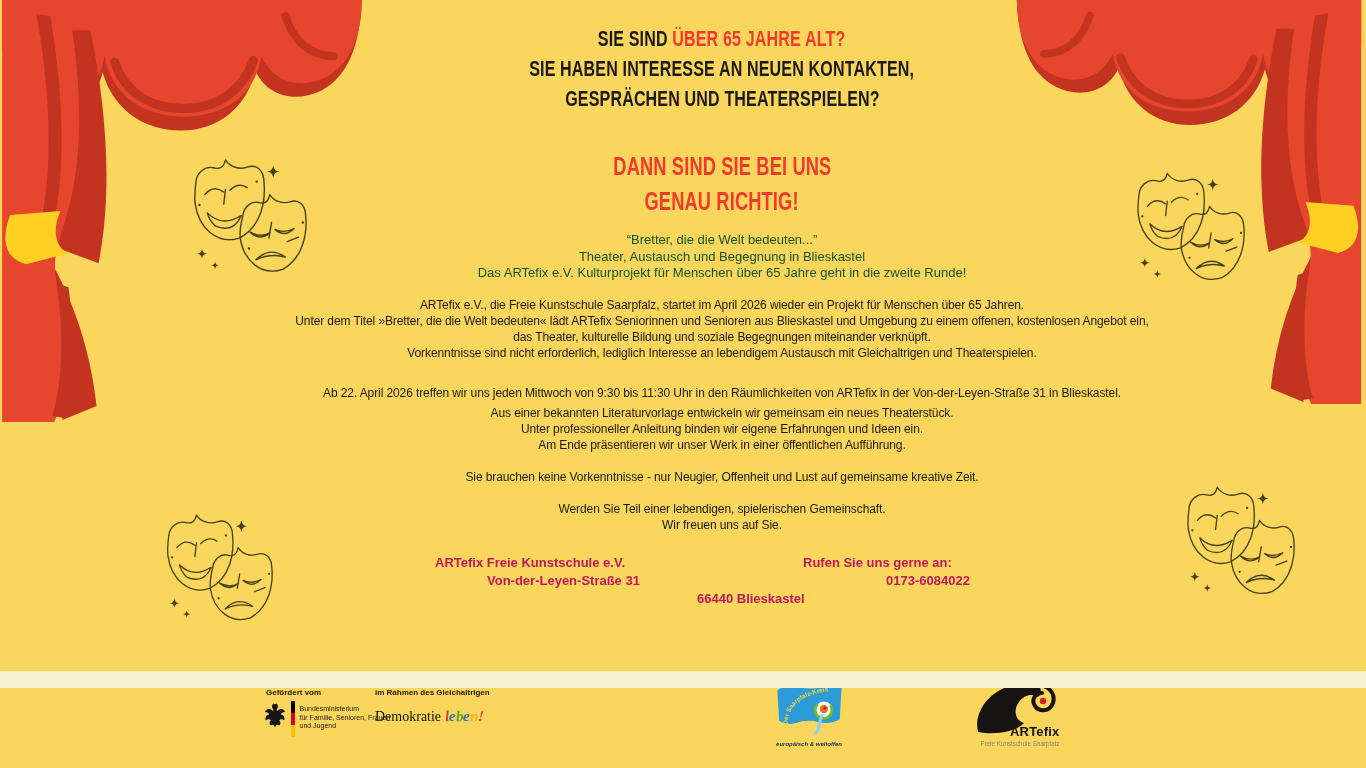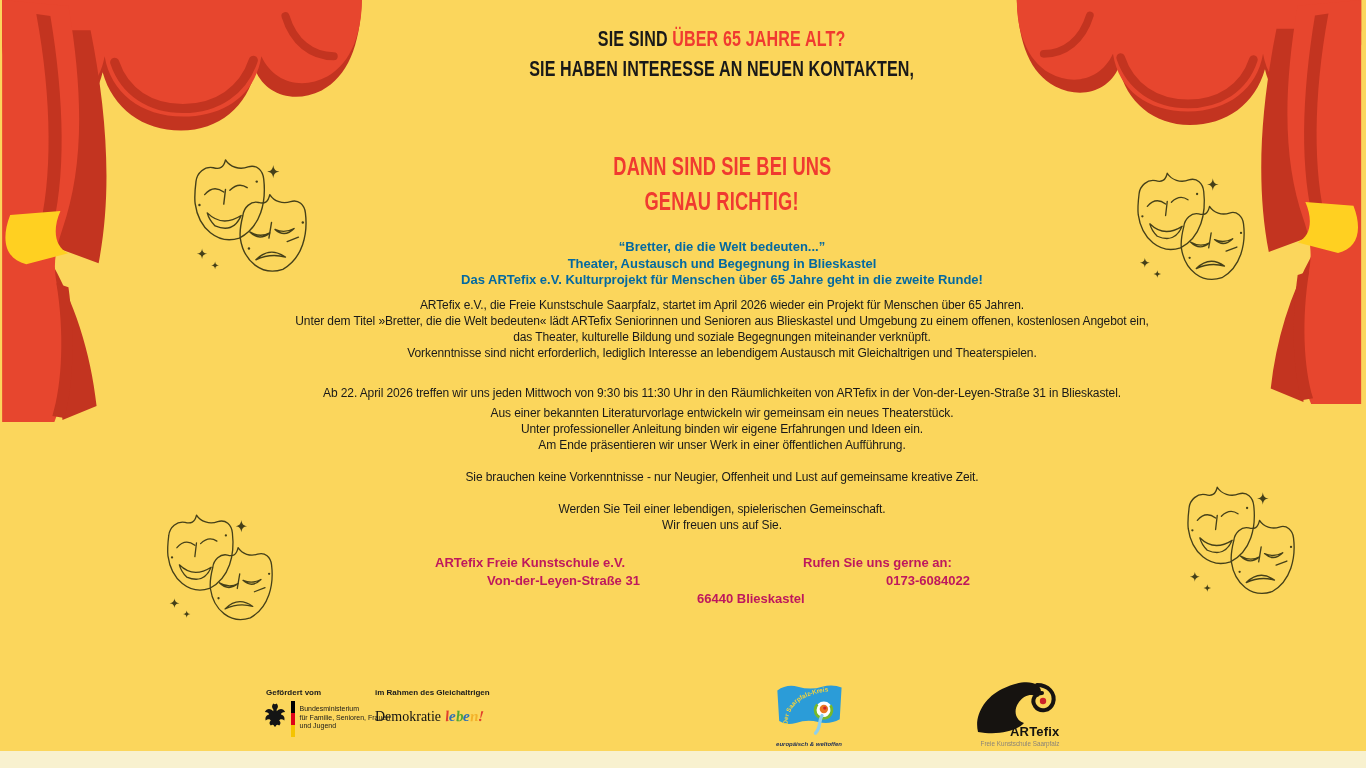--- a/index.html
+++ b/index.html
@@ -1,37 +1,37 @@
 <!DOCTYPE html>
 <html><head>
 <meta charset="utf-8">
 <style>
   html,body{margin:0;padding:0;}
   body{width:1366px;height:768px;overflow:hidden;background:#FBD65C;font-family:"Liberation Sans",sans-serif;}
-  .stage{position:relative;width:1366px;height:768px;background:#FBD65C;}
+  .stage{position:relative;width:1366px;height:688px;background:#FBD65C;}
 
   
   .curtain{position:absolute;top:0;pointer-events:none;}
   .curtain-left{left:0;width:366px;height:422px;}
   .curtain-right{right:0;width:356px;height:404px;transform:scaleX(-1);transform-origin:center;}
   .masks{position:absolute;pointer-events:none;}
   .masks svg{width:100%;height:100%;}
   .masks-tl{left:176px;top:146px;width:132px;height:132px;}
   .masks-tr{left:1120px;top:160px;width:126px;height:126px;}
   .masks-bl{left:150px;top:502px;width:124px;height:124px;}
   .masks-br{left:1170px;top:474px;width:126px;height:126px;}
   .bottom-strip{position:absolute;left:0;right:0;bottom:0;height:17px;background:#F8F1CF;}
 
   
   .col{position:absolute;left:0;right:0;text-align:center;padding-left:78px;color:#191919;}
   .cond{display:inline-block;transform:scaleX(0.73);transform-origin:center;white-space:nowrap;letter-spacing:0.2px;}
   .headline{top:24px;font-size:22px;font-weight:800;line-height:30px;}
   .red{color:#F03A30;}
   .invite{top:149px;font-size:25px;font-weight:800;line-height:35px;color:#F03A30;}
-  .subtitle{top:239px;font-size:13px;font-weight:bold;line-height:16.5px;color:#0369a1;}
+  .subtitle{top:232px;font-size:13px;font-weight:normal;line-height:16.5px;color:#14532d;}
   .bodyblock{font-size:12px;font-weight:normal;line-height:16px;letter-spacing:-0.1px;}
   .p1{top:297px;} .p2{top:373px;margin-top:12px;} .p3{top:405px;} .p4{top:469px;} .p5{top:501px;}
 
   
   .contact-line{position:absolute;font-size:13px;font-weight:bold;color:#be185d;white-space:nowrap;}
 
   
   .foot-label{position:absolute;font-size:8px;font-weight:600;color:#1a1a1a;}
   .ministry{position:absolute;left:264px;top:701px;display:flex;align-items:flex-start;gap:5px;}
   .flagbar{width:3.5px;height:36px;display:flex;flex-direction:column;}
@@ -179,20 +179,21 @@
         <path d="M112,22 C112.6,27 114.5,29 119,29.6 C114.5,30.2 112.6,32 112,37 C111.4,32 109.5,30.2 105,29.6 C109.5,29 111.4,27 112,22 Z" fill="#454019" stroke="none"></path>
         <path d="M30,118 C30.5,122 32,123.5 36,124 C32,124.5 30.5,126 30,130 C29.5,126 28,124.5 24,124 C28,123.5 29.5,122 30,118 Z" fill="#454019" stroke="none"></path>
         <path d="M45,133 C45.4,136 46.5,137 49.5,137.4 C46.5,137.8 45.4,139 45,142 C44.6,139 43.5,137.8 40.5,137.4 C43.5,137 44.6,136 45,133 Z" fill="#454019" stroke="none"></path>
       </g>
     </svg>
   </div>
 
   <div class="col headline">
     <div><span class="cond"><span>SIE SIND</span> <span class="red">ÜBER 65 JAHRE ALT?</span></span></div>
     <div><span class="cond">SIE HABEN INTERESSE AN NEUEN KONTAKTEN,</span></div>
+    <div><span class="cond">GESPRÄCHEN UND THEATERSPIELEN?</span></div>
   </div>
 
   <div class="col invite">
     <div><span class="cond">DANN SIND SIE BEI UNS</span></div>
     <div><span class="cond">GENAU RICHTIG!</span></div>
   </div>
 
   <div class="col subtitle">
     <div>“Bretter, die die Welt bedeuten...”</div>
     <div>Theater, Austausch und Begegnung in Blieskastel</div>

